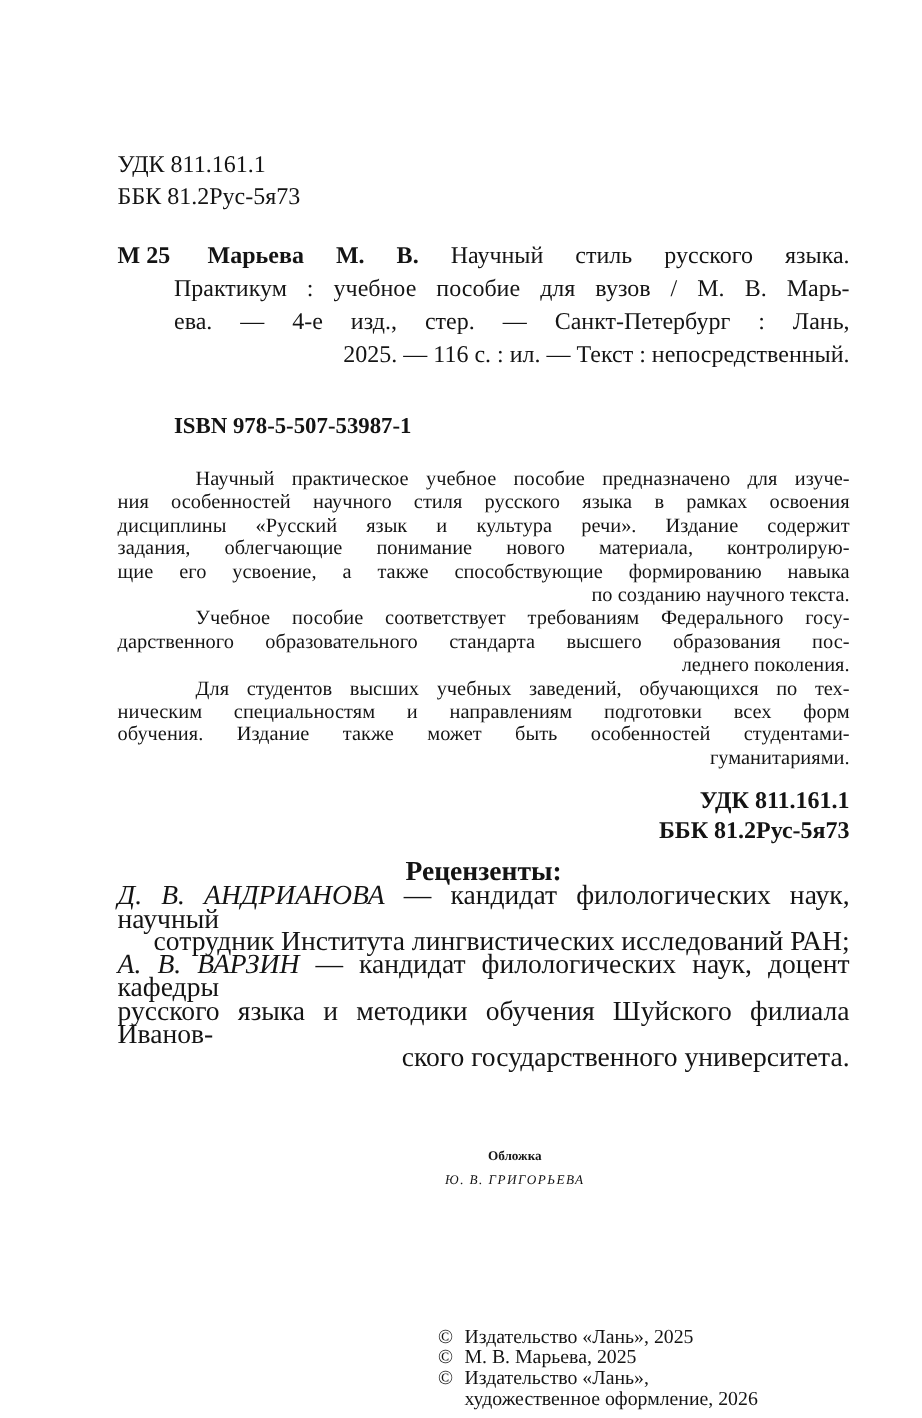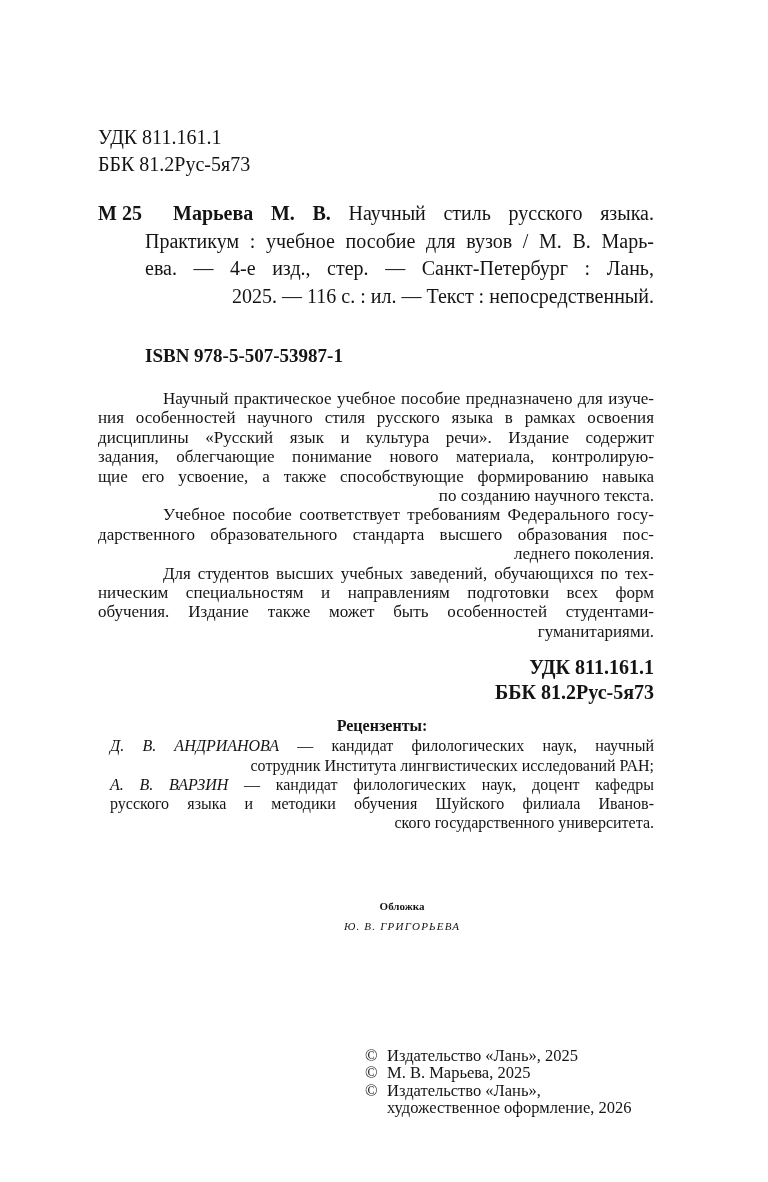--- a/index.html
+++ b/index.html
@@ -1,38 +1,38 @@
 <!DOCTYPE html>
 <html><head>
 <meta charset="utf-8">
 <style>
   html,body{margin:0;padding:0;}
   body{
     width:768px;height:1182px;background:#ffffff;overflow:hidden;
     font-family:"Liberation Serif","DejaVu Serif",serif;
     color:#141414;
   }
-  .page{padding:0 114px 0 98px;}
+  .page{padding:0 60px 0 98px;}
   
   .codes-top{margin-top:124px;font-size:20px;line-height:27px;font-weight:500;}
   
   .bib{margin-top:22px;margin-left:47px;position:relative;font-size:20px;line-height:27.5px;}
   .bib-code{position:absolute;left:-47px;top:0;font-weight:bold;}
   .bib-author{font-weight:bold;font-family:Liberation Serif, serif;}
   .jline{text-align:justify;text-align-last:justify;}
   .lline{text-align:right;}
   .indent1{text-indent:28px;}
   .isbn{margin-top:34px;margin-left:47px;font-size:19px;font-weight:bold;line-height:24px;}
   
   .annotation{margin-top:21px;font-size:17px;line-height:19.4px;}
   .pindent{text-indent:65px;}
   
   .codes-right{margin-top:14px;font-size:20px;font-weight:bold;line-height:25px;text-align:right;}
   
-  .reviewers{margin-top:10px;font-size:16px;line-height:19.3px;margin-left:12px;}
+  .reviewers{margin-top:10px;font-size:23px;line-height:19.3px;}
   .rev-heading{text-align:center;font-weight:bold;line-height:21px;}
   .rev-name{font-style:italic;}
   
   .cover{margin-top:63px;margin-left:52px;text-align:center;font-size:11px;line-height:20.5px;}
   .cover-label{font-weight:bold;}
   .cover-name{font-style:italic;letter-spacing:1.2px;}
   
   .copyright{margin-top:110px;margin-left:267px;font-size:16.5px;line-height:17.4px;}
   .c-item{display:flex;}
   .c-sym{width:22px;flex:0 0 22px;}

